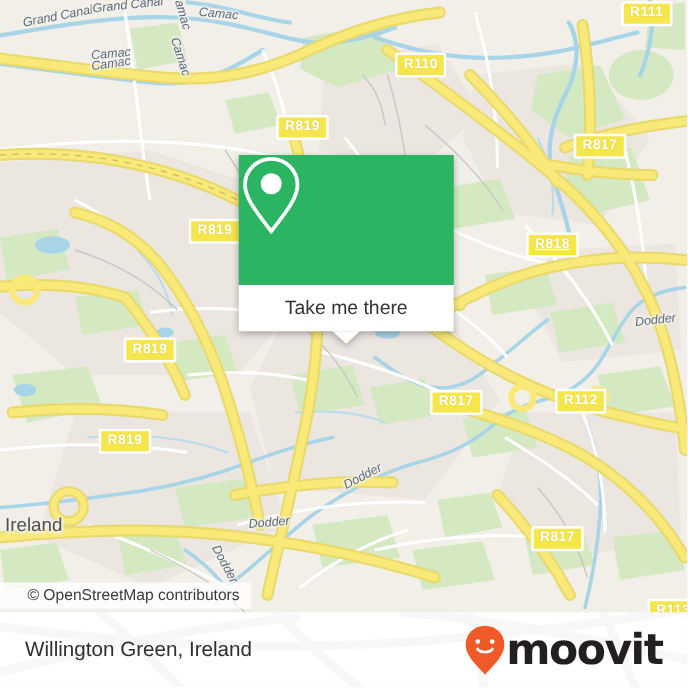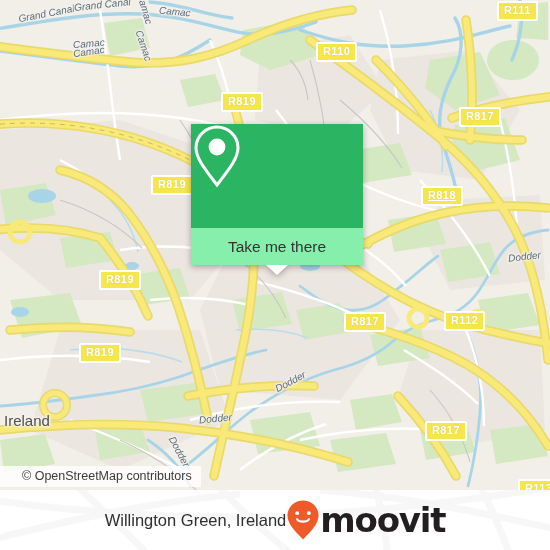--- a/index.html
+++ b/index.html
@@ -57,21 +57,21 @@
     width:172px;
     filter:drop-shadow(0 2px 3px rgba(0,0,0,.30));
   }
   #popup-head {
     height:104px;
     background:#2bb563;
     display:flex; align-items:center; justify-content:center;
   }
   #popup-foot {
     height:37px;
-    background:#86efac;
+    background:#ffffff;
     display:flex; align-items:center; justify-content:center;
   }
   #popup-foot-label {
     font-size:15.5px;
     color:#333333;
     font-family:"Liberation Sans", sans-serif;
   }
   #popup-tail {
     position:absolute;
     left:50%; top:141px;
@@ -98,21 +98,21 @@
   #footer {
     position:absolute;
     left:0; top:490px; width:550px; height:60px;
     background:#ffffff;
     overflow:hidden;
   }
   #footer-watermark { position:absolute; left:0; top:-490px; opacity:.055; }
   #footer-inner {
     position:relative; z-index:2;
     width:100%; height:100%;
-    display:flex; align-items:center; justify-content:center;
+    display:flex; align-items:center; justify-content:space-between;
     padding:0 20px 0 20px;
   }
   #footer-title {
     font-size:16.5px;
     color:#2f2f2f;
     font-family:"Liberation Sans", sans-serif;
   }
   #brand { display:flex; align-items:center; gap:0px; }
   #brand-word {
     font-size:34px;

